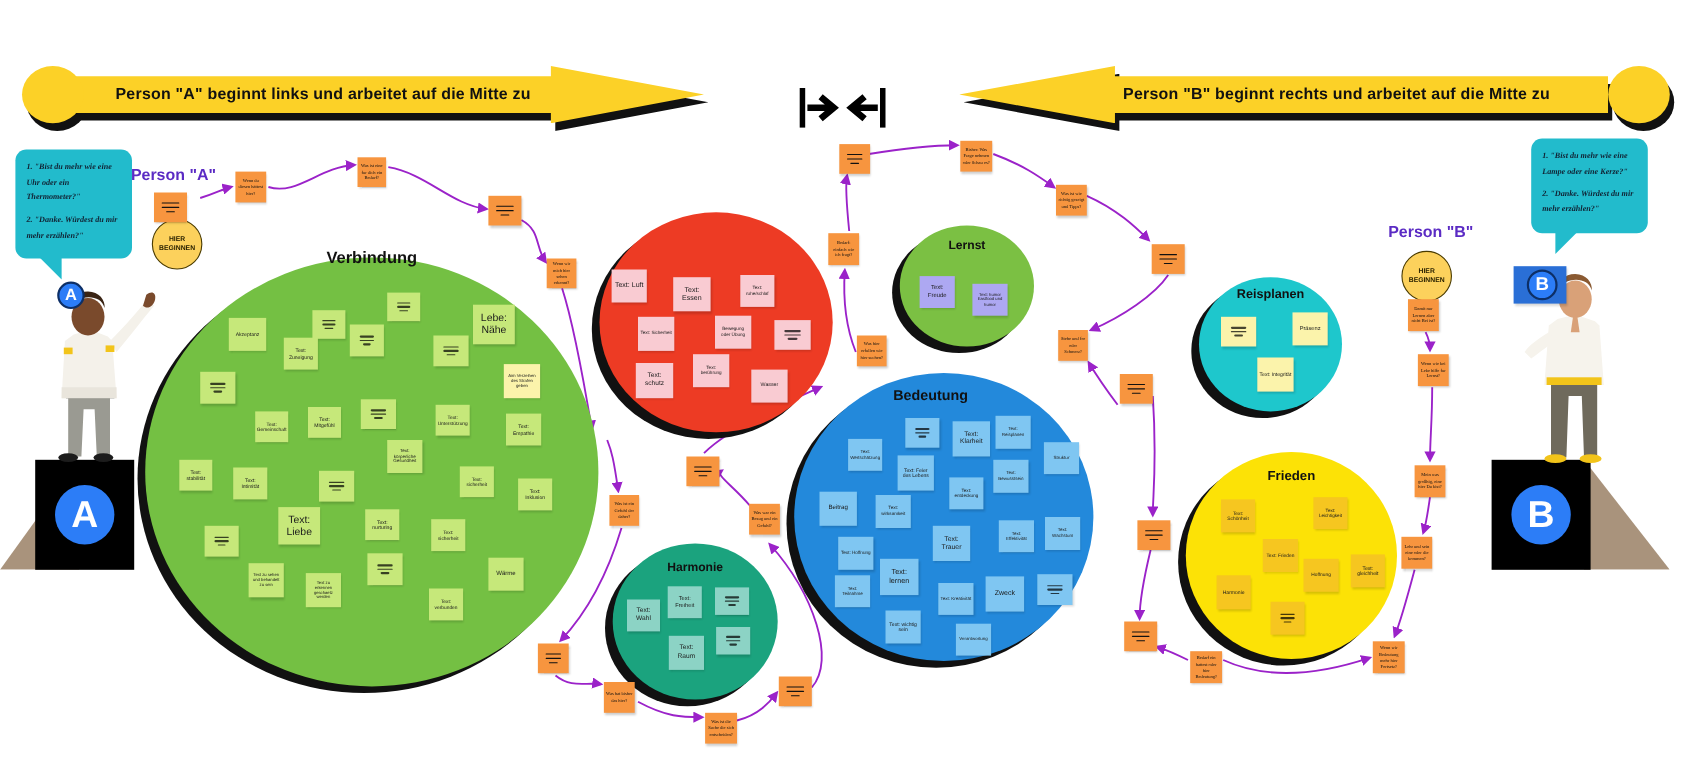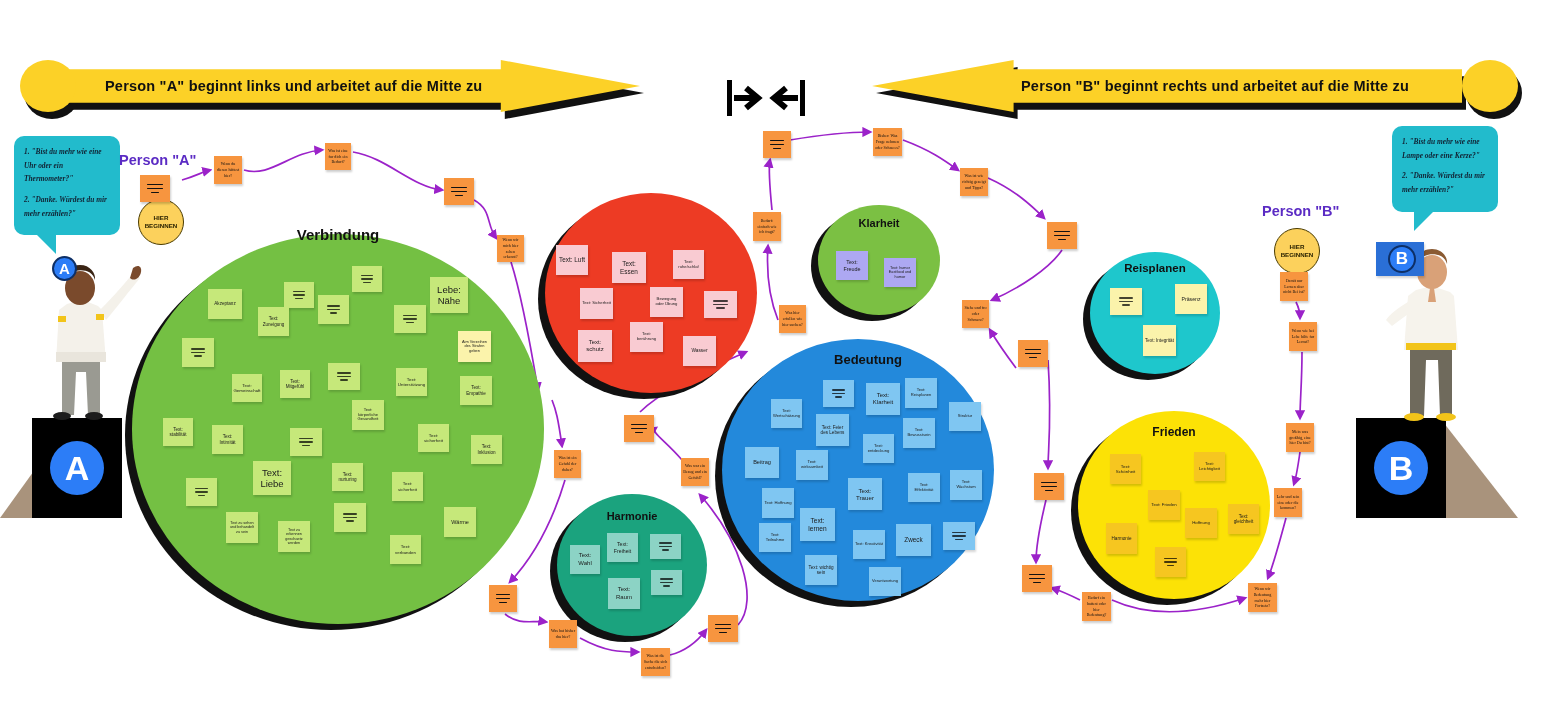--- a/index.html
+++ b/index.html
@@ -264,24 +264,24 @@
   </svg>
   <div class="note" style="left:1376px; top:242px; width:48px; height:34px; background:#2a6fd6;"></div>
   <div class="avatar-badge" style="left:1388px; top:245px; width:28px; height:28px; font-size:17px;">B</div>
 
   <div class="theme" style="left:132px; top:234px; width:412px; height:390px; background:#74C043;"></div>
   <div class="theme-title" style="left:132px; top:226px; width:412px; font-size:15px;">Verbindung</div>
 
   <div class="theme" style="left:545px; top:193px; width:212px; height:200px; background:#ED3B24;"></div>
 
   <div class="theme" style="left:818px; top:205px; width:122px; height:110px; background:#7BC043;"></div>
-  <div class="theme-title" style="left:818px; top:217px; width:122px; font-size:11px;">Klarheit</div>
+  <div class="theme-title" style="left:818px; top:217px; width:122px; font-size:11px;">Lernst</div>
 
   <div class="theme" style="left:722px; top:339px; width:272px; height:262px; background:#2389DB;"></div>
-  <div class="theme-title" style="left:732px; top:352px; width:272px; font-size:13px;">Bedeutung</div>
+  <div class="theme-title" style="left:710px; top:352px; width:272px; font-size:13px;">Bedeutung</div>
 
   <div class="theme" style="left:557px; top:494px; width:150px; height:142px; background:#1BA37E;"></div>
   <div class="theme-title" style="left:557px; top:510px; width:150px; font-size:11px;">Harmonie</div>
 
   <div class="theme" style="left:1090px; top:252px; width:130px; height:122px; background:#1EC7CC;"></div>
   <div class="theme-title" style="left:1090px; top:262px; width:130px; font-size:11.5px;">Reisplanen</div>
 
   <div class="theme" style="left:1078px; top:411px; width:192px; height:188px; background:#FCE206;"></div>
   <div class="theme-title" style="left:1078px; top:425px; width:192px; font-size:12px;">Frieden</div>
 

